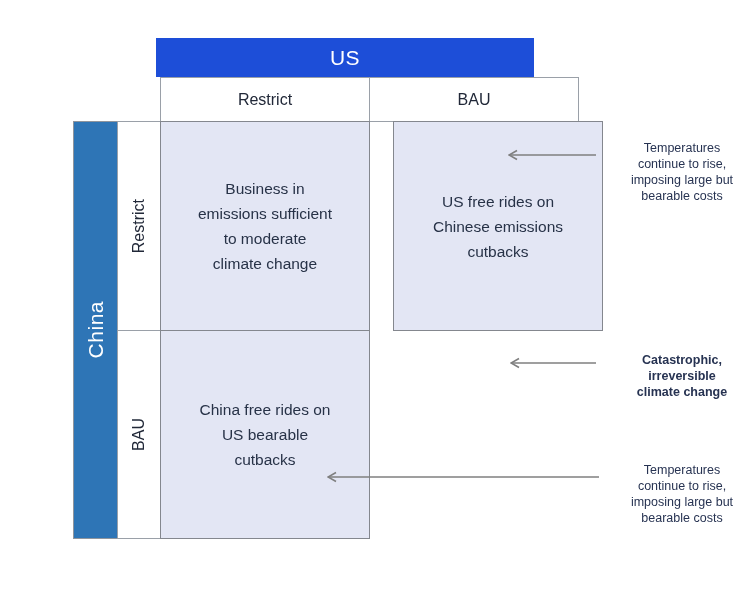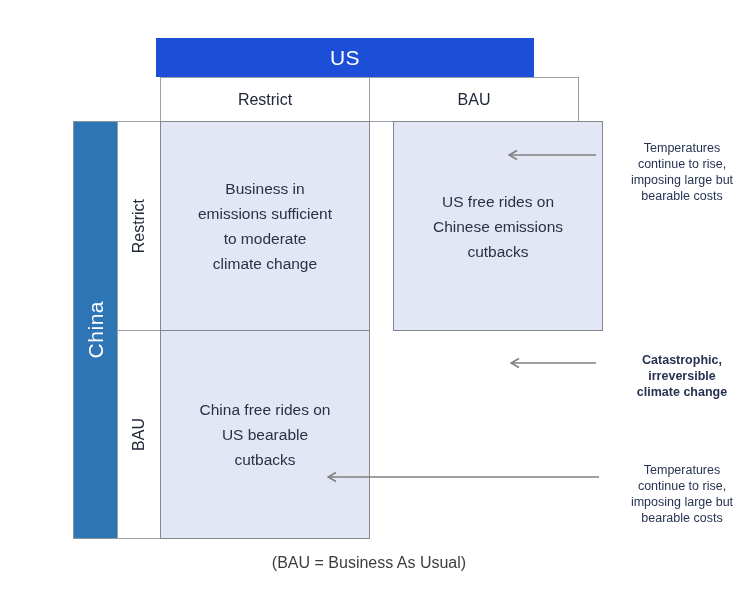--- a/index.html
+++ b/index.html
@@ -119,15 +119,14 @@
 imposing large but
 bearable costs</div>
   <div class="annotation a1">Catastrophic,
 irreversible
 climate change</div>
   <div class="annotation a2">Temperatures
 continue to rise,
 imposing large but
 bearable costs</div>
 
-  <div class="caption">(BAU = Business As Usual)</div>
 
 </div>
 
 </body></html>

